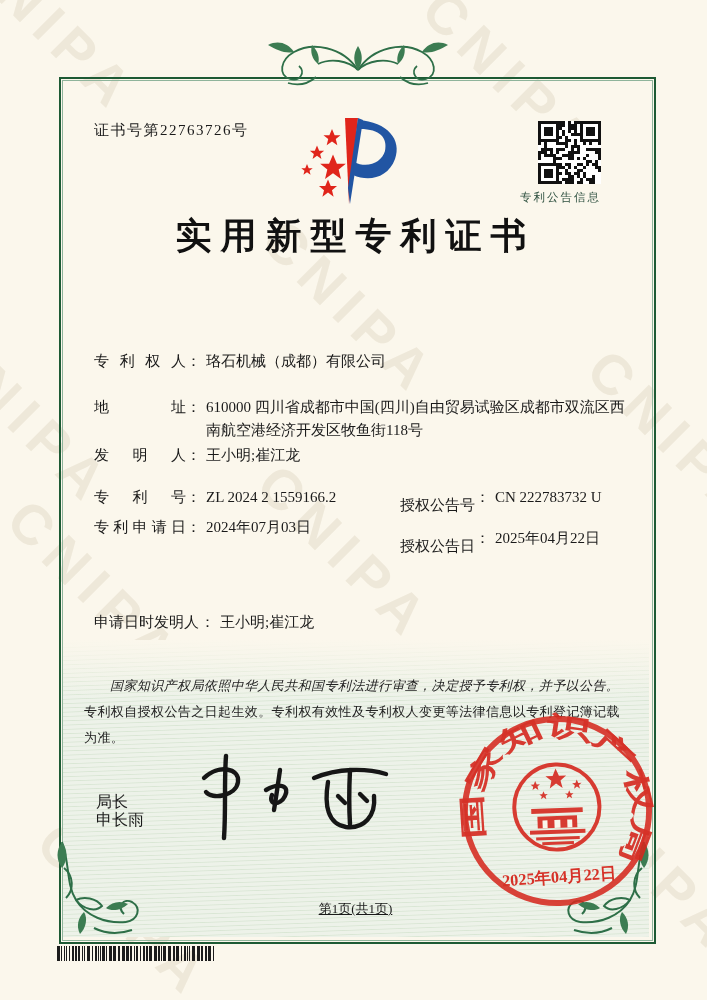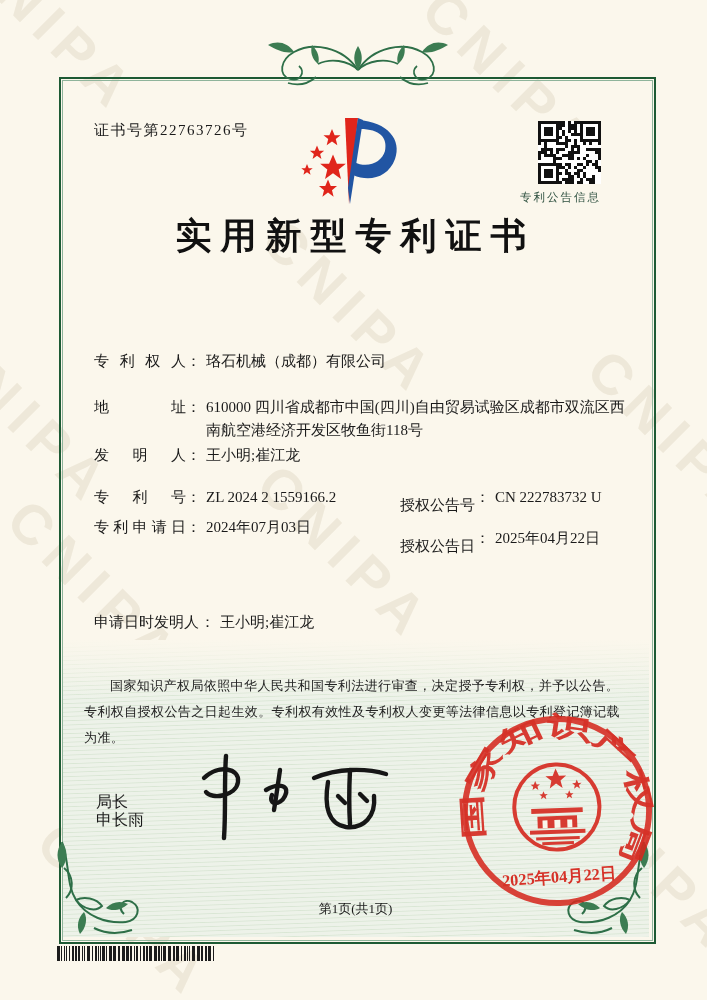--- a/index.html
+++ b/index.html
@@ -34,29 +34,29 @@
   .row{position:absolute;z-index:3;font-size:15px;line-height:23px;white-space:nowrap;}
   .lab{display:inline-block;width:92px;text-align:justify;text-align-last:justify;vertical-align:top;}
   .lab7{display:inline-block;width:106px;vertical-align:top;}
   .lab-r{display:inline-block;vertical-align:top;margin-top:8px;}
   .colon{vertical-align:top;}
   .val{display:inline-block;margin-left:5px;vertical-align:top;}
   .val-wrap{white-space:normal;width:424px;}
 
   .statement{left:84px;top:673px;width:540px;font-size:13px;line-height:26px;
              letter-spacing:.4px;color:#222;z-index:3;}
-  .st1{text-indent:2em;}
+  .st1{text-indent:2em;font-style:italic;}
 
   .sig-label{left:96px;top:792px;font:500 16px "Liberation Sans",sans-serif;z-index:3;}
   .sig-name{left:96px;top:810px;font:500 16px "Liberation Sans",sans-serif;z-index:3;}
 
   .seal{left:458px;top:712px;width:198px;height:198px;z-index:4;opacity:.95;
         transform:rotate(-2deg);}
 
-  .pagenum{left:59px;top:900px;width:593px;text-align:center;font-size:13px;z-index:3;}
+  .pagenum{left:59px;top:900px;width:593px;text-align:center;font-size:13px;z-index:3;text-decoration:underline;}
 
   .barcode{left:57px;top:946px;width:214px;height:15px;display:flex;align-items:stretch;z-index:3;}
   .barcode span{display:block;background:#1c1c1c;}
 </style>
 </head>
 <body>
 
 <div id="page">
 
   <div class="wm" style="left:-60px;top:-8px">CNIPA</div>

